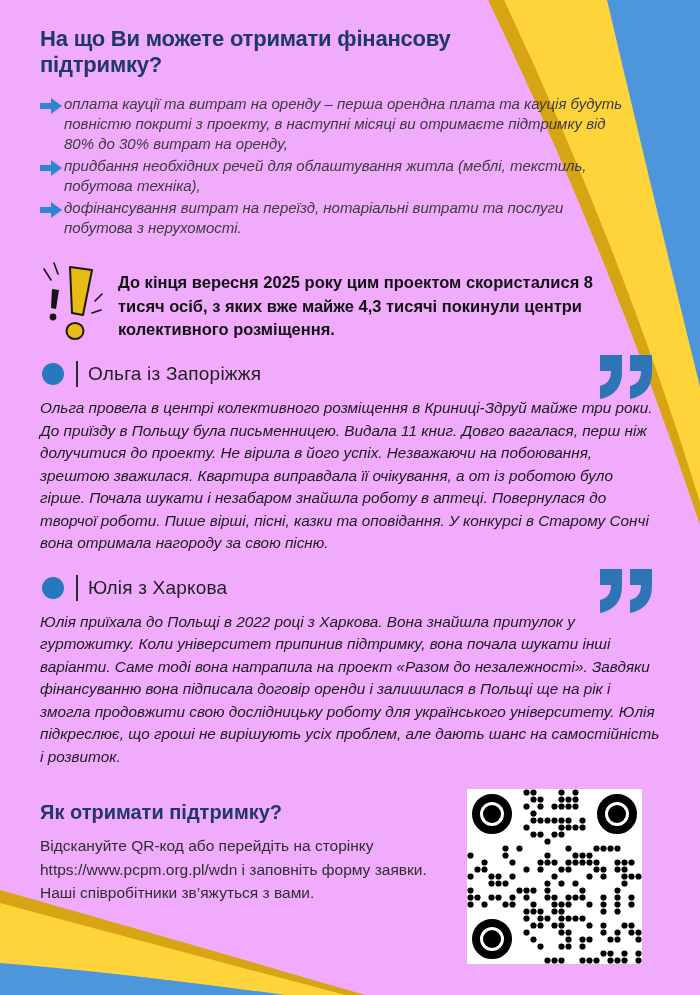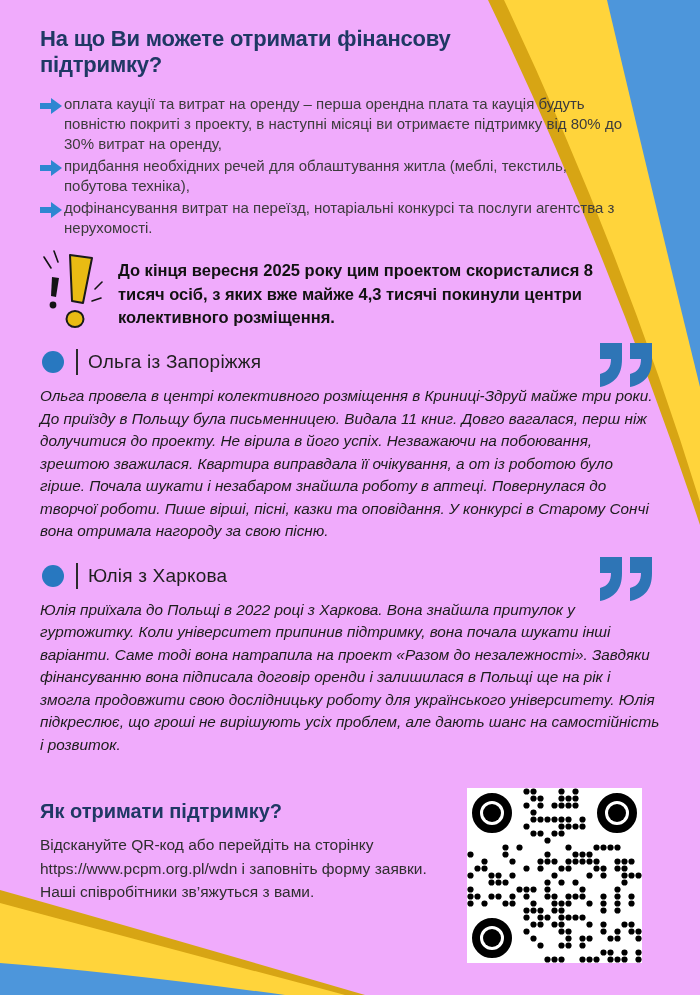--- a/index.html
+++ b/index.html
@@ -9,41 +9,41 @@
     background:#f0abfc; overflow:hidden;
     font-family:"Liberation Sans", sans-serif; color:#3a3a3a;
   }
   .deco { position:absolute; left:0; top:0; width:700px; height:995px; z-index:0; pointer-events:none; }
   .content { position:relative; z-index:1; padding:26px 40px 0 40px; }
 
   h1.title {
     width:470px; font-size:22px; line-height:1.18; font-weight:bold;
     color:#1F3864; letter-spacing:-0.2px; margin-bottom:16px;
   }
-  ul.benefits { list-style:none; margin-bottom:12px; }
+  ul.benefits { list-style:none; margin-bottom:24px;font-style:italic; }
   ul.benefits li { display:flex; align-items:flex-start; margin-bottom:2px; }
   .arrow-ic { flex:0 0 24px; margin-top:3px; }
   ul.benefits .b-text { font-size:15px; line-height:1.33; color:#3c3c3c; width:570px; }
 
   .notice { display:flex; align-items:center; gap:12px; margin:6px 0 10px 0; min-height:86px; }
   .excl-ic { flex:0 0 66px; }
   .notice p { font-size:16.5px; line-height:1.42; font-weight:bold; color:#121212; width:520px; }
 
   h2.why { font-size:20px; font-weight:bold; color:#1C5FA0; margin:4px 0 12px 0; }
 
   .t-head { display:flex; align-items:center; margin:2px 0 10px 2px; position:relative; }
   .t-dot { width:22px; height:22px; border-radius:50%; background:#2878C0; }
   .t-bar { width:2px; height:26px; background:#2b2b2b; margin:0 10px 0 12px; }
   .t-name { font-size:19px; font-weight:500; color:#1f1f1f; letter-spacing:0.2px; }
   .t-quote { position:absolute; right:8px; top:-6px; }
   .t-body {
     font-size:15.3px; line-height:1.47; font-style:italic; color:#1c1c1c;
     width:622px; margin-bottom:20px;
   }
-  .t-body.last { margin-bottom:44px; }
+  .t-body.last { margin-bottom:33px; }
 
   .how-section { position:relative; margin-top:6px; height:186px; }
   h2.how { font-size:20px; font-weight:bold; color:#1F3864; margin:16px 0 10px 0; }
   .how-text { font-size:15.5px; line-height:1.5; color:#2e2e2e; width:425px; }
   .how-text .url { color:#2e2e2e; }
   .qr-box { position:absolute; right:18px; top:-12px; width:175px; height:175px; background:#fff; }
 </style>
 </head>
 <body>
 
@@ -84,21 +84,21 @@
             </svg>
         </span>
         <span class="b-text">придбання необхідних речей для облаштування житла (меблі, текстиль, побутова техніка),</span>
       </li>
       <li>
         <span class="arrow-ic">
           <svg width="22" height="18" viewBox="0 0 22 18">
               <path d="M0 6 H11 V1 L22 9 L11 17 V12 H0 Z" fill="#2E86D1"></path>
             </svg>
         </span>
-        <span class="b-text">дофінансування витрат на переїзд, нотаріальні конкурсі та послуги агентства з нерухомості.</span>
+        <span class="b-text">дофінансування витрат на переїзд, нотаріальні витрати та послуги побутова з нерухомості.</span>
       </li>
     </ul>
 
     <section class="notice">
       <span class="excl-ic">
         <svg width="66" height="86" viewBox="0 0 66 86">
           <g stroke="#1a1a1a" stroke-width="2" stroke-linejoin="round">
             <path d="M30 6 L52 9 L43 54 L32 52 Z" fill="#E9BB13"></path>
             <ellipse cx="35" cy="70" rx="8.5" ry="8" fill="#E9BB13"></ellipse>
           </g>

